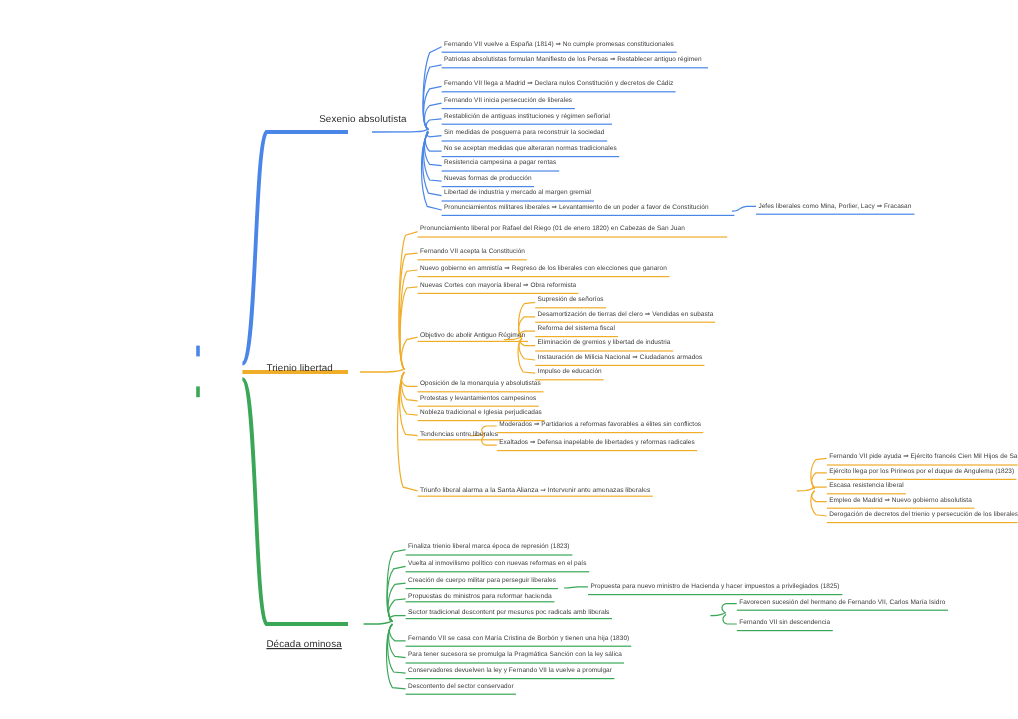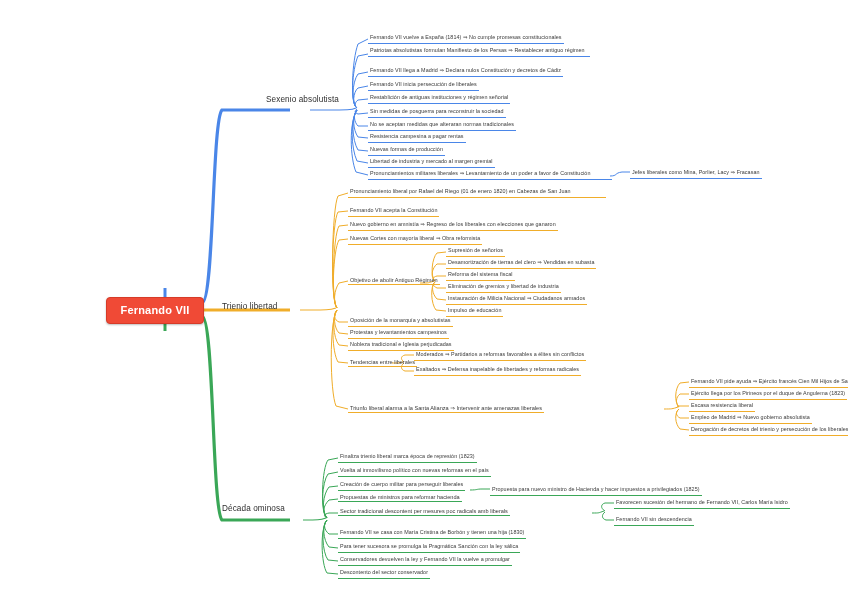--- a/index.html
+++ b/index.html
@@ -97,27 +97,24 @@
     <path d="M327,520 C 322,525 323,540 329,547 L338,548" stroke="#3aa757" stroke-width="1" fill="none"></path>
     <path d="M327,520 C 321,526 322,552 328,560 L338,561" stroke="#3aa757" stroke-width="1" fill="none"></path>
     <path d="M327,520 C 320,528 321,564 327,573 L338,574" stroke="#3aa757" stroke-width="1" fill="none"></path>
 
     <path d="M470,490 C 478,490 476,489 482,489 L490,489" stroke="#3aa757" stroke-width="1" fill="none"></path>
     <path d="M592,513 C 600,513 598,513 604,511" stroke="#3aa757" stroke-width="1" fill="none"></path>
     <path d="M605,511 C 600,508 601,504 605,503 L614,503" stroke="#3aa757" stroke-width="1" fill="none"></path>
     <path d="M605,512 C 601,515 602,519 606,520 L614,520" stroke="#3aa757" stroke-width="1" fill="none"></path>
   </svg>
 
-  <div id="root">
-    <div class="rlabel">Fernando VII</div>
-  </div>
 
   <div class="node branch-title" style="left:222px;top:95px;padding-left:44px;">Sexenio absolutista</div>
   <div class="node branch-title" style="left:222px;top:302px;">Trienio libertad</div>
-  <div class="node branch-title" style="left:222px;top:504px;">Década ominosa</div>
+  <div class="node branch-title" style="left:222px;top:532px;text-decoration:underline;">Década ominosa</div>
 
   <div class="node leaf blue" style="left:368px;top:33px;">Fernando VII vuelve a España (1814) ⇒ No cumple promesas constitucionales</div>
   <div class="node leaf blue wrap" style="left:368px;top:46px;width:218px;">Patriotas absolutistas formulan Manifiesto de los Persas ⇒ Restablecer antiguo régimen</div>
   <div class="node leaf blue" style="left:368px;top:66px;">Fernando VII llega a Madrid ⇒ Declara nulos Constitución y decretos de Cádiz</div>
   <div class="node leaf blue" style="left:368px;top:80px;">Fernando VII inicia persecución de liberales</div>
   <div class="node leaf blue" style="left:368px;top:93px;">Restablición de antiguas instituciones y régimen señorial</div>
   <div class="node leaf blue" style="left:368px;top:107px;">Sin medidas de posguerra para reconstruir la sociedad</div>
   <div class="node leaf blue" style="left:368px;top:120px;">No se aceptan medidas que alteraran normas tradicionales</div>
   <div class="node leaf blue" style="left:368px;top:132px;">Resistencia campesina a pagar rentas</div>
   <div class="node leaf blue" style="left:368px;top:145px;">Nuevas formas de producción</div>

